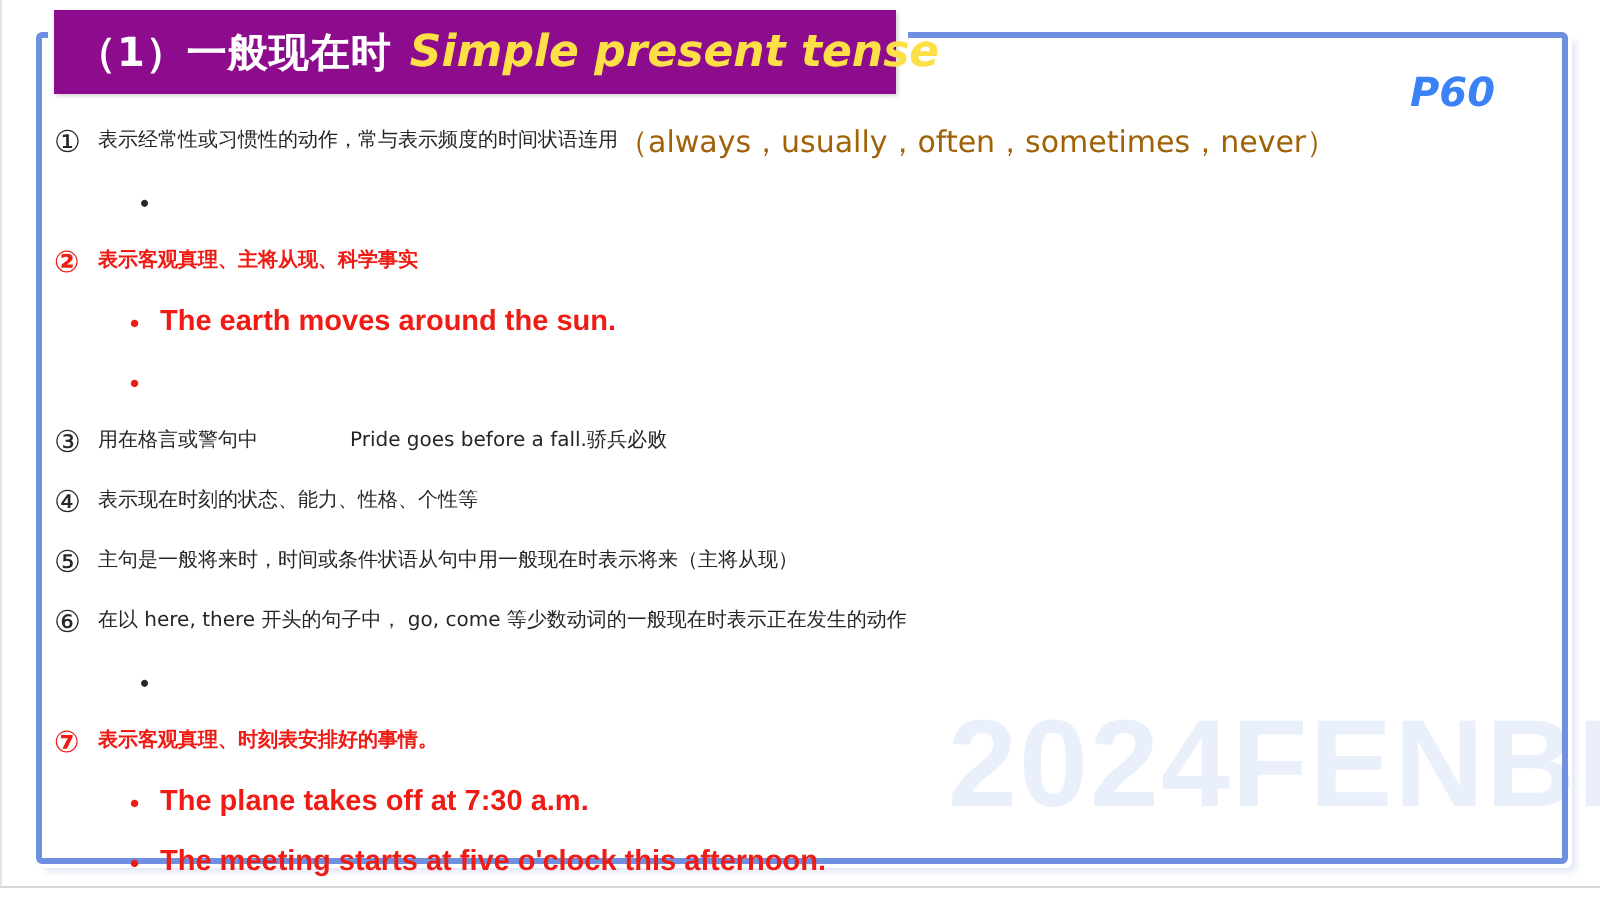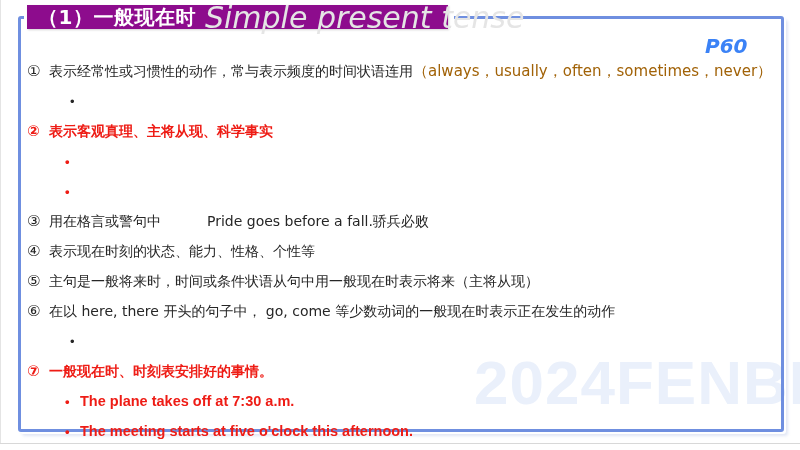--- a/index.html
+++ b/index.html
@@ -91,41 +91,41 @@
     user-select: none;
     line-height: 1;
   }
 
   
   .title-banner {
     position: absolute;
     left: 27px;
     top: 5px;
     width: 421px;
-    height: 24px;
+    height: 42px;
     background: #8d0c8d;
     display: flex;
     align-items: center;
     box-sizing: border-box;
     padding-left: 11px;
     box-shadow: 1px 1px 2px rgba(0,0,0,0.18);
   }
   .title-cn {
     color: #ffffff;
     font-size: 20px;
     font-weight: bold;
     letter-spacing: 0.5px;
     font-family: "DejaVu Sans", sans-serif;
     white-space: nowrap;
   }
   .title-en {
-    color: #e5e5e5;
-    font-size: 30px;
+    color: #fde047;
+    font-size: 22px;
     font-style: italic;
-    font-weight: normal;
+    font-weight: bold;
     font-family: "DejaVu Sans", sans-serif;
     white-space: nowrap;
     margin-left: 9px;
   }
 
   
   .page-marker {
     position: absolute;
     left: 705px;
     top: 34px;
@@ -159,21 +159,21 @@
     height: 30px;
     display: flex;
     align-items: center;
   }
   .item .num {
     display: inline-block;
     width: 22px;
     flex: 0 0 22px;
     font-size: 15px;
   }
-  .item .txt { font-size: 14px; }
+  .item .txt { font-size: 10px; }
   .item.red {
     color: #ee1c15;
     font-weight: bold;
   }
   .blue-note {
     color: #a16207;
     font-size: 15px;
   }
   .gap-wide { display: inline-block; width: 46px; }
 
@@ -232,20 +232,21 @@
     <div class="bullet">
       <span class="dot">•</span>
     </div>
 
     <div class="item line red">
       <span class="num">②</span>
       <span class="txt">表示客观真理、主将从现、科学事实</span>
     </div>
     <div class="bullet red">
       <span class="dot">•</span>
+      <span class="btxt">The earth moves around the sun.</span>
     </div>
     <div class="bullet red">
       <span class="dot">•</span>
     </div>
 
     <div class="item line">
       <span class="num">③</span>
       <span class="txt">用在格言或警句中</span>
       <span class="gap-wide"></span>
       <span class="txt">Pride goes before a fall.骄兵必败</span>
@@ -264,21 +265,21 @@
     <div class="item line">
       <span class="num">⑥</span>
       <span class="txt">在以 here, there 开头的句子中， go, come 等少数动词的一般现在时表示正在发生的动作</span>
     </div>
     <div class="bullet">
       <span class="dot">•</span>
     </div>
 
     <div class="item line red">
       <span class="num">⑦</span>
-      <span class="txt">一般现在时、时刻表安排好的事情。</span>
+      <span class="txt">表示客观真理、时刻表安排好的事情。</span>
     </div>
     <div class="bullet red">
       <span class="dot">•</span>
       <span class="btxt">The plane takes off at 7:30 a.m.</span>
     </div>
     <div class="bullet red">
       <span class="dot">•</span>
       <span class="btxt">The meeting starts at five o'clock this afternoon.</span>
     </div>
 

